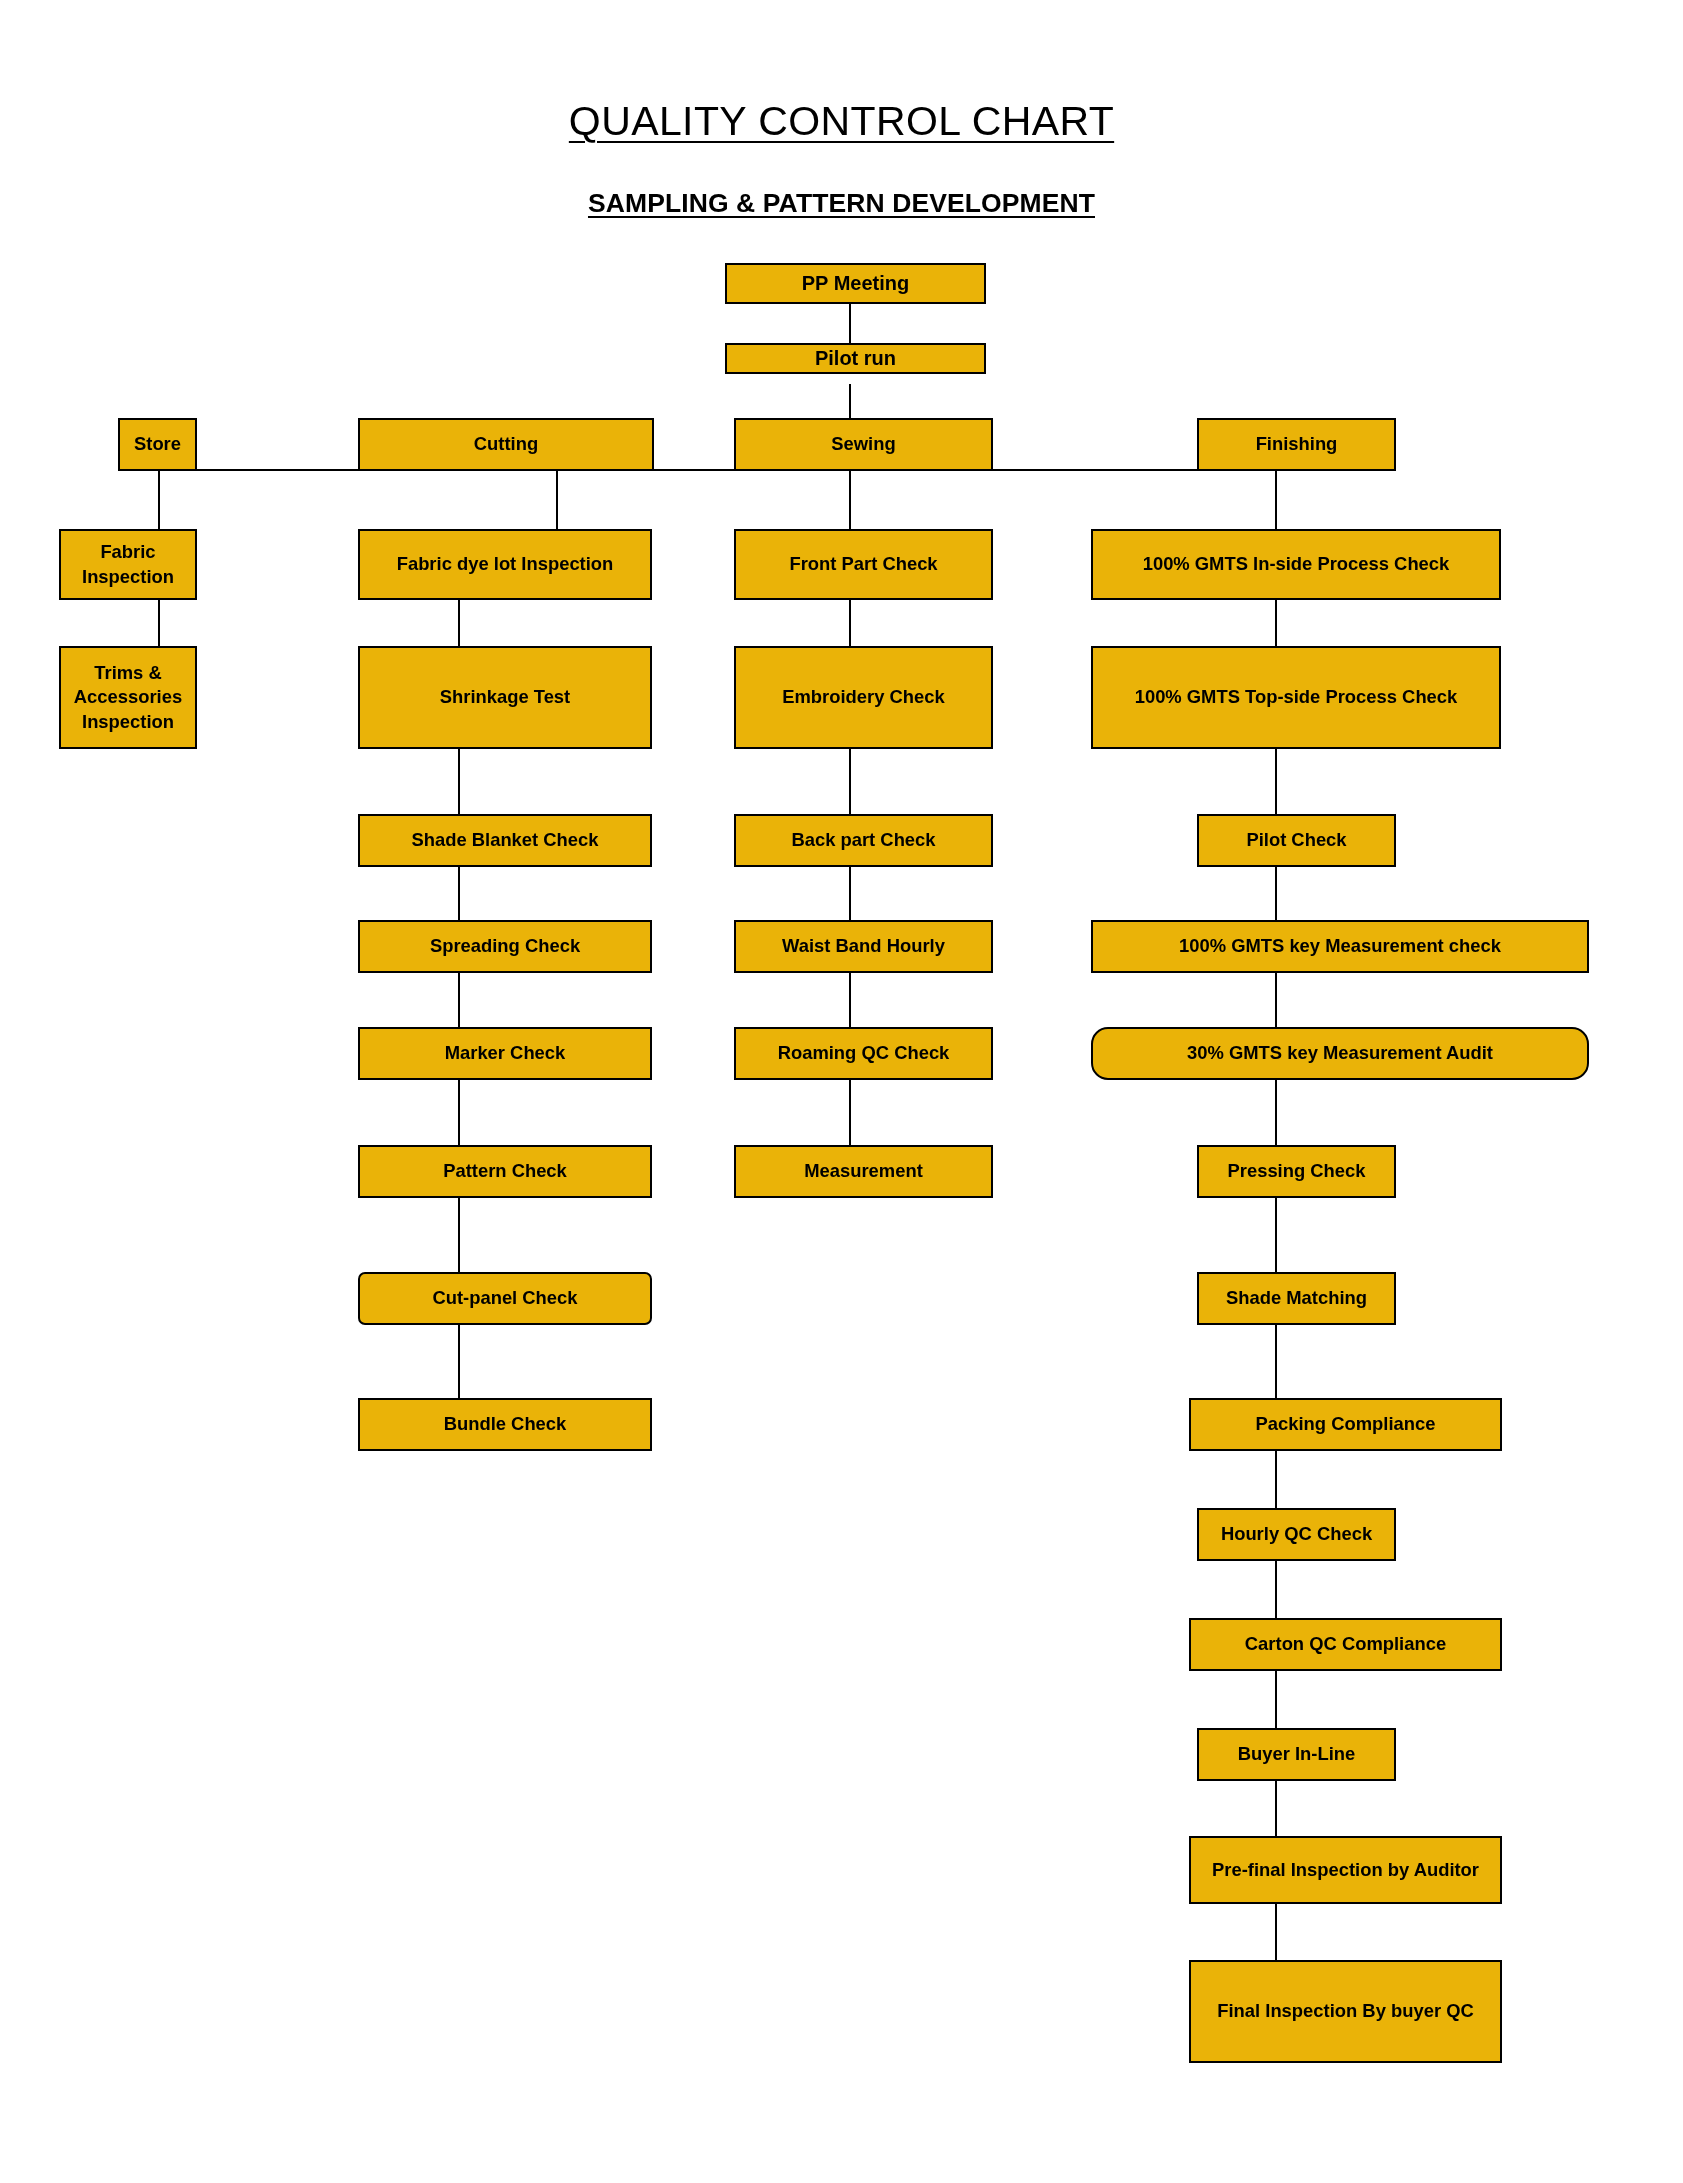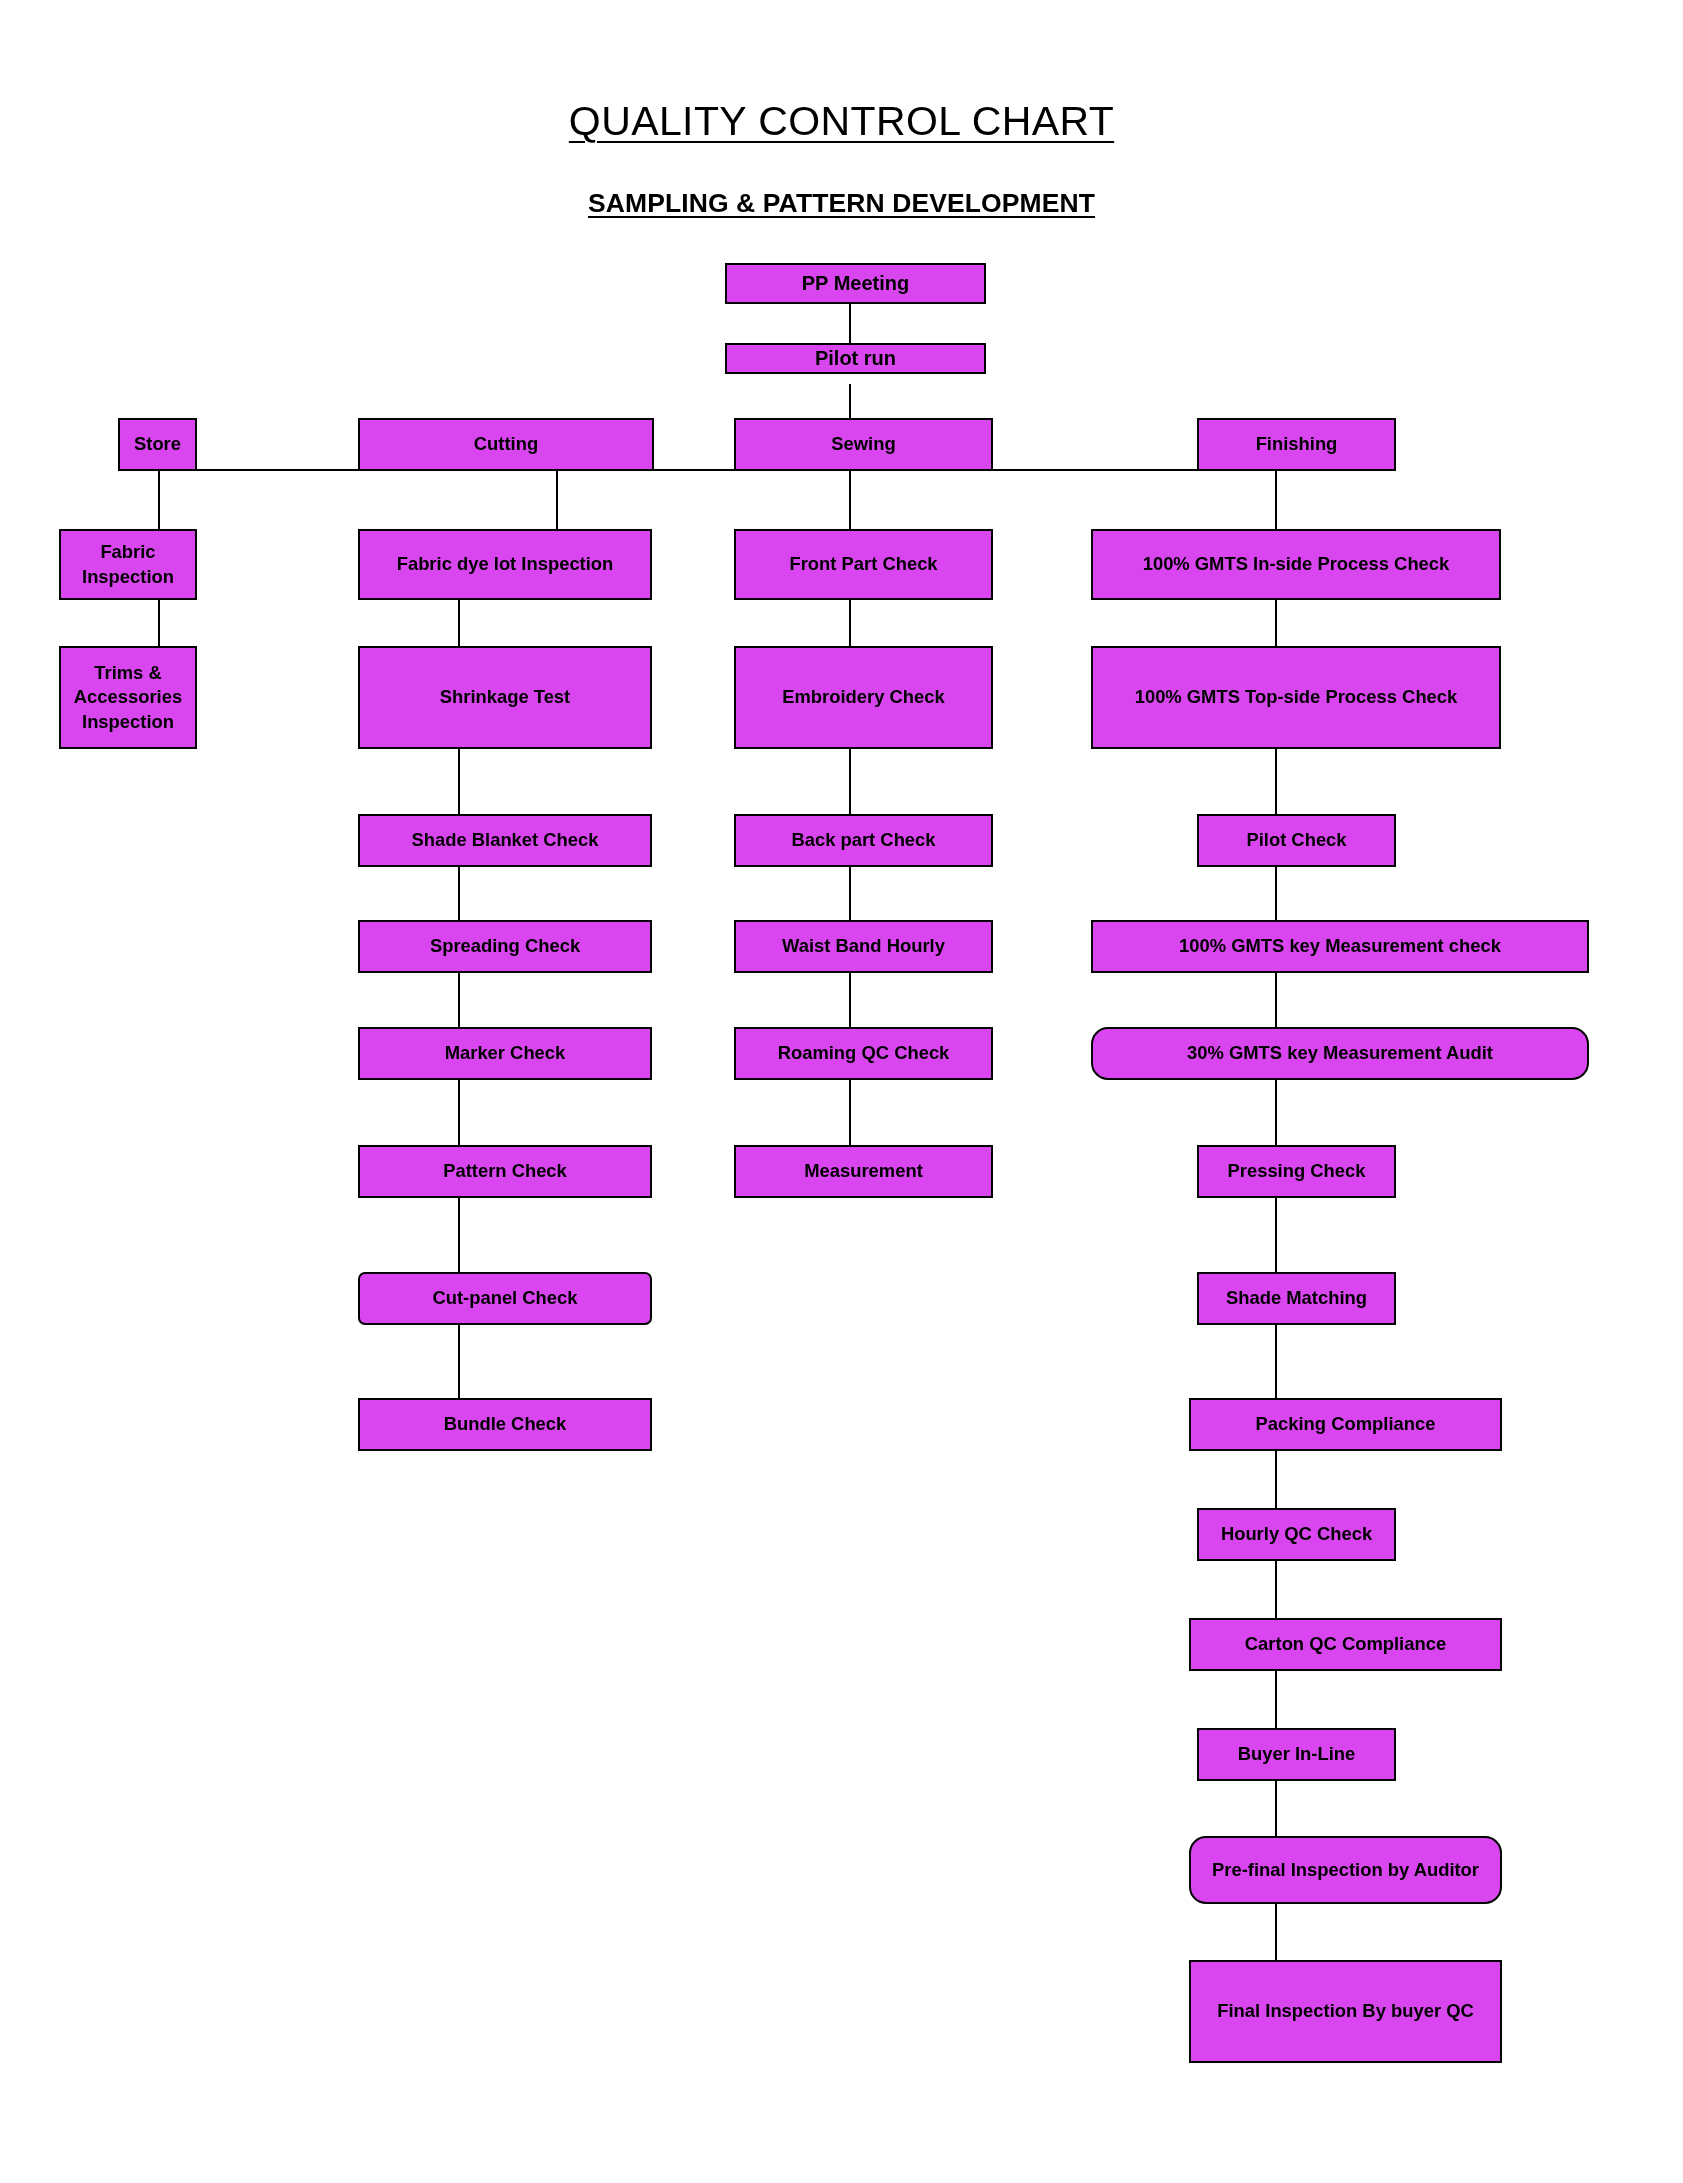--- a/index.html
+++ b/index.html
@@ -21,21 +21,21 @@
     position:absolute;left:0;top:188px;width:1683px;text-align:center;
     font-size:26.5px;font-weight:bold;letter-spacing:0.1px;
     text-decoration:underline;text-underline-offset:3.7px;
     text-decoration-thickness:2.2px;
   }
 
   .node{
     position:absolute;
     box-sizing:border-box;
     border:2.2px solid #000000;
-    background:#d946ef;
+    background:#eab308;
     display:flex;align-items:center;justify-content:center;
     text-align:center;
     font-size:18.4px;font-weight:bold;
     line-height:1.34;
     padding:1.5px 4.4px;
     z-index:2;
   }
   .node.big{font-size:20px;}
 
   .vline{position:absolute;width:2.2px;background:#000000;z-index:1;}
@@ -142,19 +142,19 @@
 
   <div class="node" style="left:1197px;top:1508px;width:199px;height:53px;">Hourly QC Check</div>
   <div class="vline" style="left:1275px;top:1561px;height:57px;"></div>
 
   <div class="node" style="left:1189px;top:1618px;width:313px;height:53px;">Carton QC Compliance</div>
   <div class="vline" style="left:1275px;top:1671px;height:57px;"></div>
 
   <div class="node" style="left:1197px;top:1728px;width:199px;height:53px;">Buyer In-Line</div>
   <div class="vline" style="left:1275px;top:1781px;height:55px;"></div>
 
-  <div class="node" style="left:1189px;top:1836px;width:313px;height:68px;border-radius:17px;">Pre-final Inspection by Auditor</div>
+  <div class="node" style="left:1189px;top:1836px;width:313px;height:68px;">Pre-final Inspection by Auditor</div>
   <div class="vline" style="left:1275px;top:1904px;height:56px;"></div>
 
   <div class="node" style="left:1189px;top:1960px;width:313px;height:103px;">Final Inspection By buyer QC</div>
 
 </div>
 
 
 </body></html>

